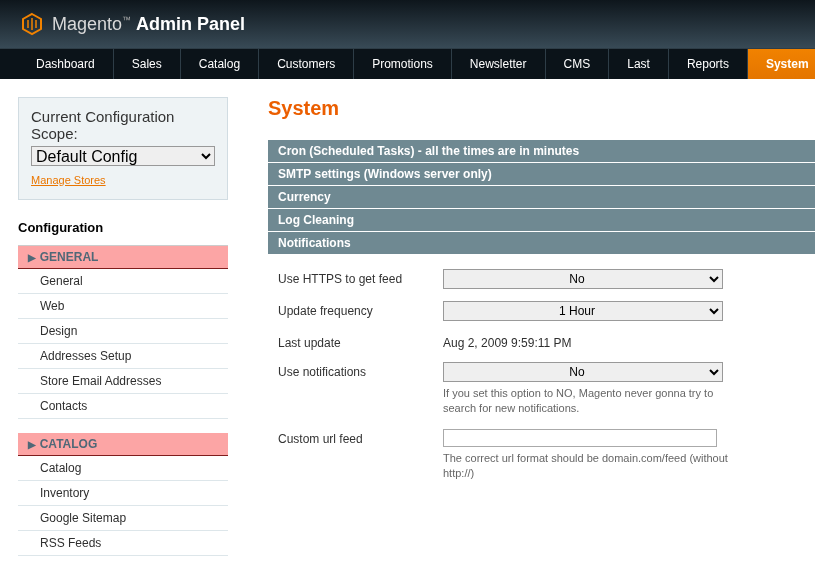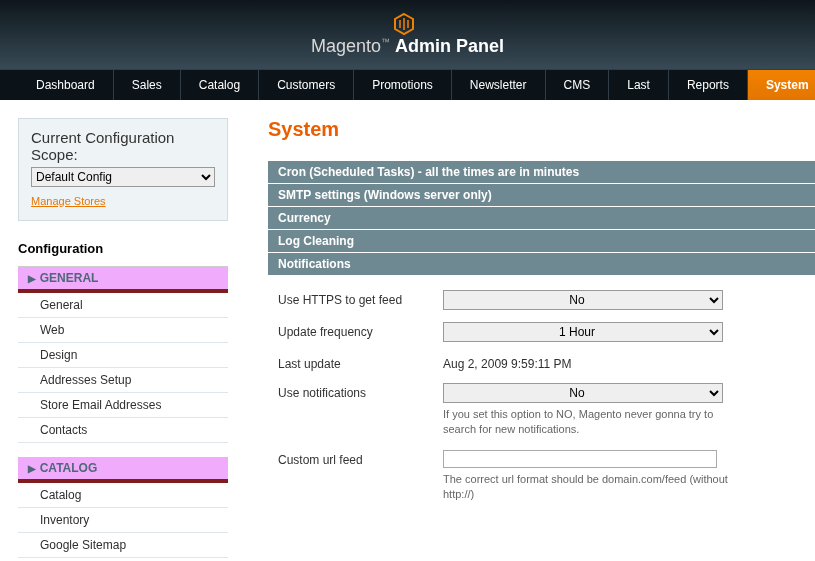--- a/index.html
+++ b/index.html
@@ -1,41 +1,41 @@
 <!DOCTYPE html>
 <html><head>
 <meta charset="utf-8">
 <style>
 * { margin: 0; padding: 0; box-sizing: border-box; }
 body { font-family: Arial, Helvetica, sans-serif; font-size: 12px; color: #2f2f2f; background: #fff; }
 
-.header { background: linear-gradient(#0e161c, #384a56); padding: 12px 20px; display: flex; align-items: center; flex-direction: column; }
+.header { background: linear-gradient(#0e161c, #384a56); padding: 12px 20px; display: flex; align-items: center; }
 .logo-icon { width: 24px; height: 24px; margin-right: 8px; }
 .logo-text { color: #fff; font-size: 18px; }
 .logo-text .brand { color: #d8d8d8; font-weight: normal; }
 .logo-text .tm { font-size: 9px; color: #aaa; vertical-align: super; }
 .logo-text .panel { font-weight: bold; color: #fff; }
 
 .nav { background: linear-gradient(#0b1319, #0b1319); border-top: 1px solid #2e3d47; display: flex; padding: 0; }
 .nav-item { color: #fff; padding: 8px 18px; cursor: pointer; font-size: 12px; border-right: 1px solid #2e3d47; position: relative; }
 .nav-item.active { background: linear-gradient(#f18200, #e47500); border-right: none; font-weight: bold; }
 .nav-item:first-child { margin-left: 18px; }
 
 .container { display: flex; padding: 18px 0 0 18px; }
 .sidebar { width: 210px; }
 .main { flex: 1; padding: 0 0 0 40px; }
 
 .scope-box { background: #eef3f5; border: 1px solid #d1dce2; padding: 10px 12px 12px 12px; margin-bottom: 14px; }
 .scope-label { font-size: 15px; color: #333; margin-bottom: 4px; display: block; }
-.scope-select { width: 100%; font-size: 12px; border: 1px solid #999; height: 20px; }
+.scope-select { width: 100%; font-size: 16px; border: 1px solid #999; height: 20px; }
 .manage-link { color: #ea7601; text-decoration: underline; font-size: 11px; display: inline-block; margin-top: 8px; cursor: pointer; }
 
 .config-title { font-size: 13px; font-weight: bold; color: #000; padding: 6px 0 10px 0; border-bottom: 1px solid #ccc; margin-bottom: 0; }
 
-.section-head { background: #f0abfc; color: #4f6877; font-size: 12px; font-weight: bold; padding: 4px 10px; border-bottom: 4px solid #7f1d1d; cursor: pointer; }
+.section-head { background: #fca5a5; color: #4f6877; font-size: 12px; font-weight: bold; padding: 4px 10px; border-bottom: 1px solid #7f1d1d; cursor: pointer; }
 .section-head .tri { color: #4f6877; font-size: 10px; margin-right: 4px; }
 .menu-item { padding: 5px 6px 5px 22px; font-size: 12px; color: #2f2f2f; border-bottom: 1px solid #dde6ea; cursor: pointer; background: #fff; }
 .section-gap { height: 14px; }
 
 .page-title { color: #eb5e00; font-size: 20px; font-weight: bold; margin-bottom: 20px; }
 
 .panel-head { background: #6f8992; color: #ffffff; font-weight: bold; font-size: 12px; padding: 4px 10px; border-bottom: 1px solid #fff; cursor: pointer; }
 .panel-body { padding: 14px 10px 10px 10px; }
 
 .form-row { display: flex; align-items: flex-start; margin-bottom: 12px; }

